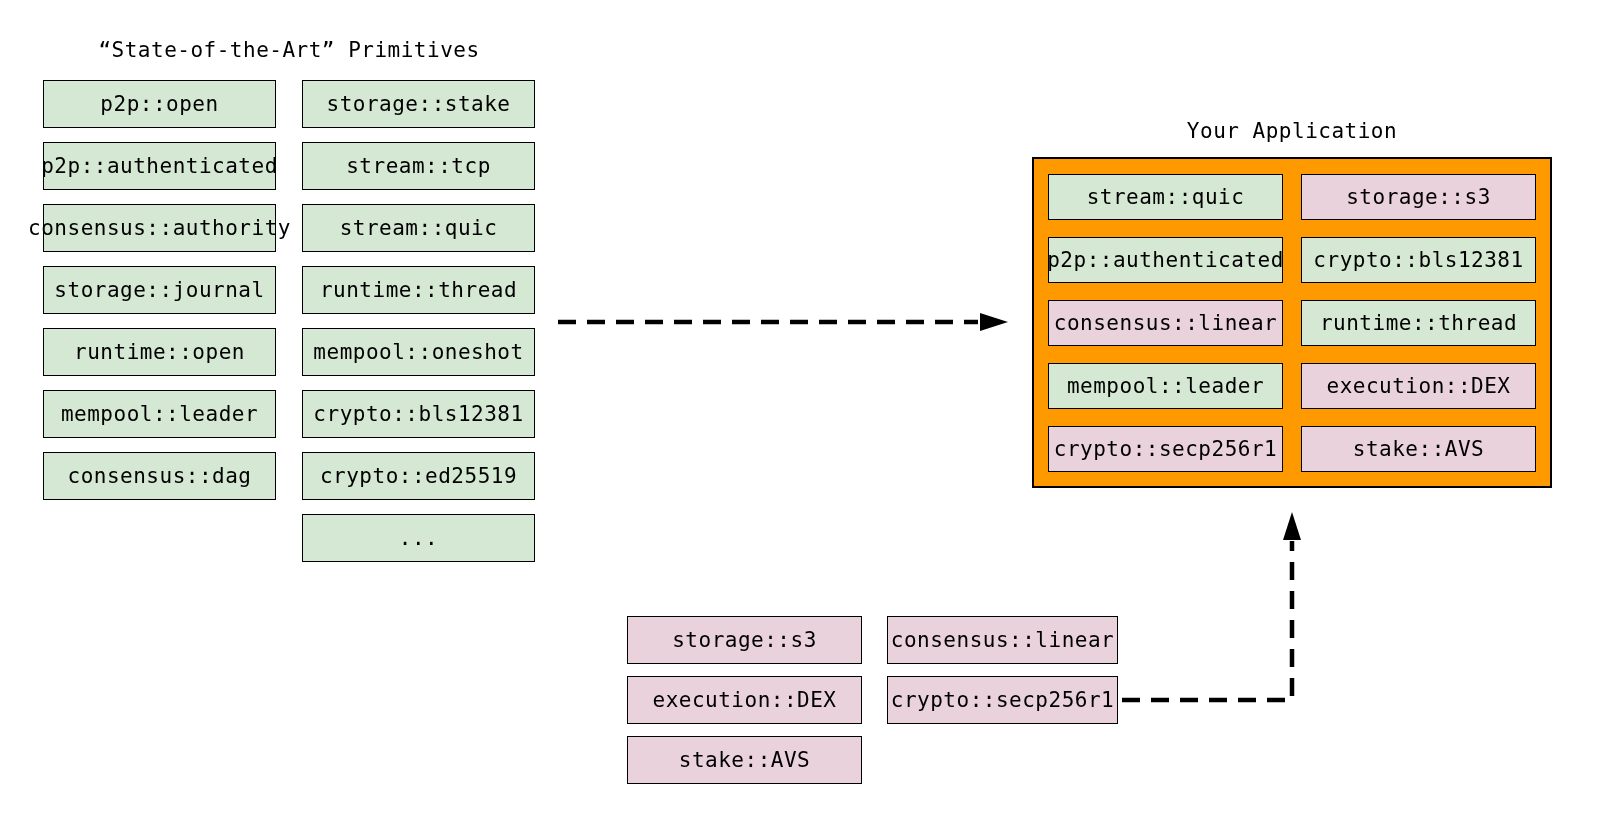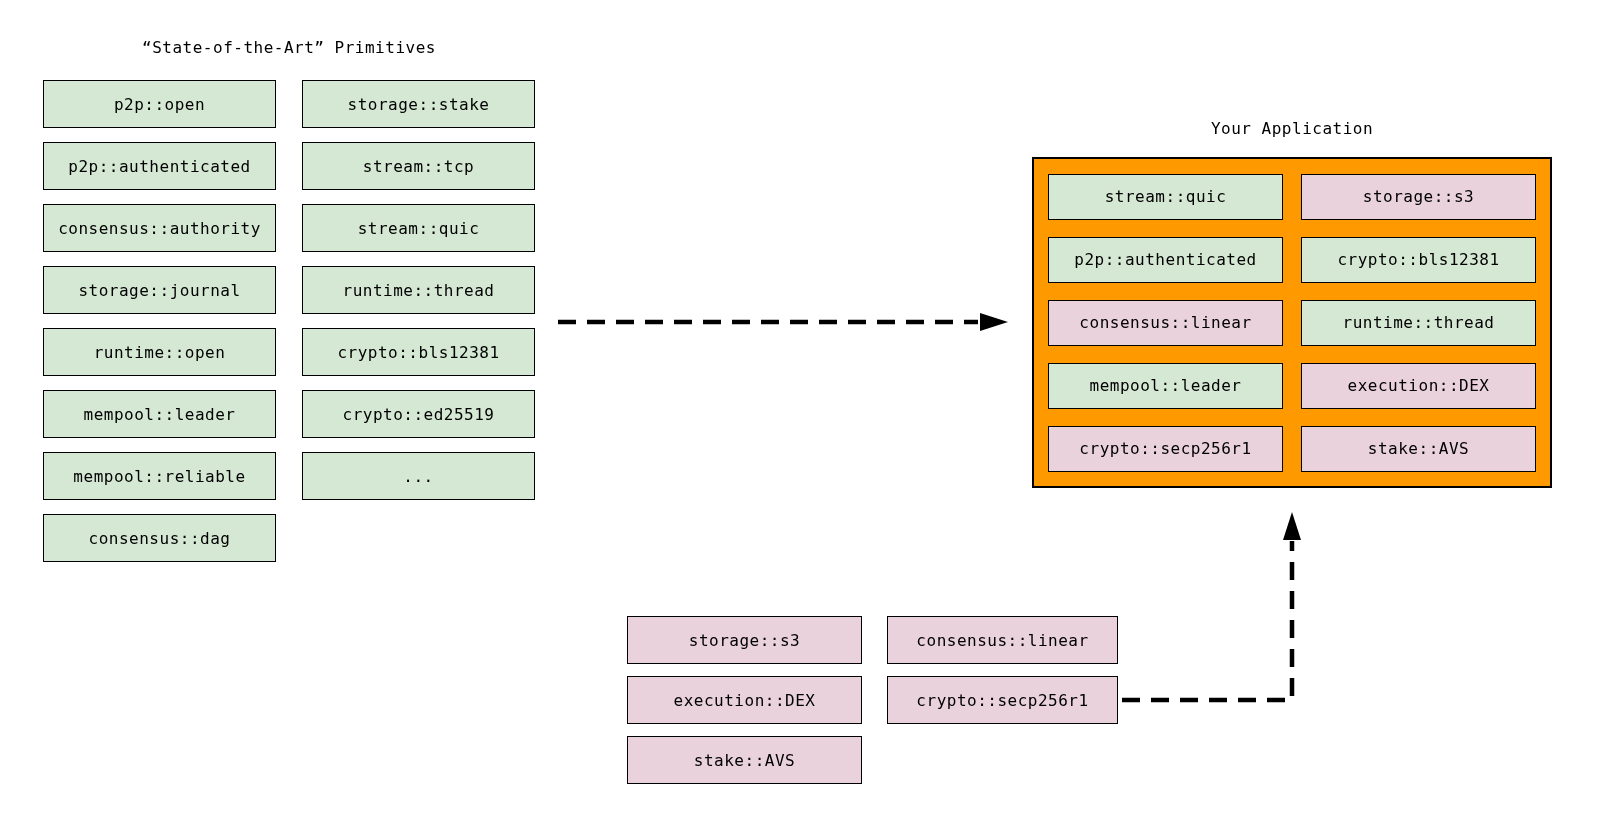--- a/index.html
+++ b/index.html
@@ -1,21 +1,21 @@
 <!DOCTYPE html>
 <html style="--green: #d5e8d4; --pink: #ead2dc; --orange: #ff9900; --border: #000000; --bg: #ffffff;"><head>
 <meta charset="utf-8">
 <style>
   html,body{margin:0;padding:0;background:#ffffff;}
   .canvas{
     position:relative;
     width:1600px;height:836px;
     background:var(--bg,#ffffff);
     font-family:"DejaVu Sans Mono","Liberation Mono",monospace;
-    font-size:16px;letter-spacing:0.5px;color:#000;
+    font-size:21px;letter-spacing:0.5px;color:#000;
     overflow:hidden;
   }
   .section-title{
     position:absolute;text-align:center;white-space:nowrap;
   }
   .col{
     position:absolute;display:flex;flex-direction:column;gap:14px;
   }
   .box{
     box-sizing:border-box;
@@ -55,29 +55,29 @@
 
   <div class="section-title" style="left:43px;top:38px;width:492px;">“State-of-the-Art” Primitives</div>
 
   <div class="col" style="left:43px;top:80px;">
     <div class="box green prim-box">p2p::open</div>
     <div class="box green prim-box">p2p::authenticated</div>
     <div class="box green prim-box">consensus::authority</div>
     <div class="box green prim-box">storage::journal</div>
     <div class="box green prim-box">runtime::open</div>
     <div class="box green prim-box">mempool::leader</div>
-    <div class="box green prim-box">mempool::reliable</div>
     <div class="box green prim-box">consensus::dag</div>
   </div>
 
   <div class="col" style="left:302px;top:80px;">
     <div class="box green prim-box">storage::stake</div>
     <div class="box green prim-box">stream::tcp</div>
     <div class="box green prim-box">stream::quic</div>
     <div class="box green prim-box">runtime::thread</div>
+    <div class="box green prim-box">mempool::oneshot</div>
     <div class="box green prim-box">crypto::bls12381</div>
     <div class="box green prim-box">crypto::ed25519</div>
     <div class="box green prim-box">...</div>
   </div>
 
   <div class="section-title" style="left:1032px;top:119px;width:520px;">Your Application</div>
 
   <div class="app-container">
     <div class="box green">stream::quic</div>
     <div class="box pink">storage::s3</div>

